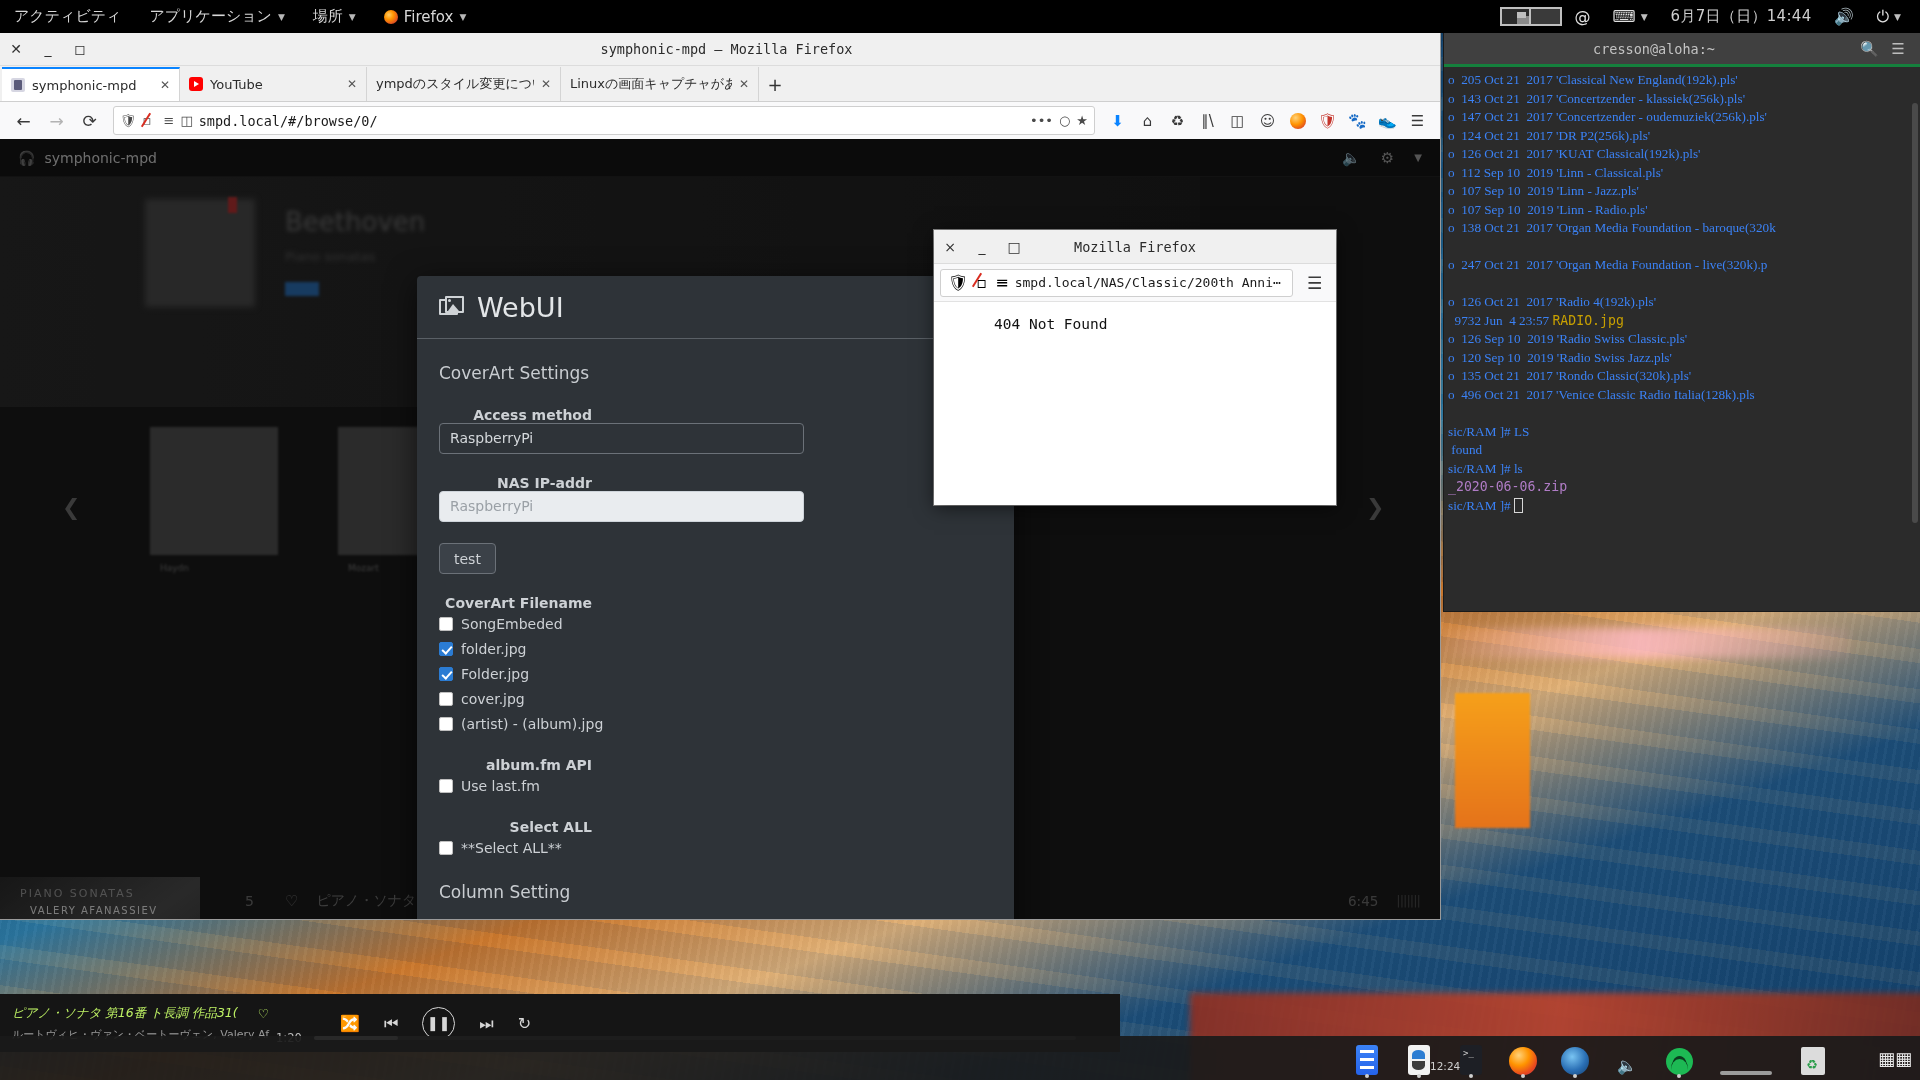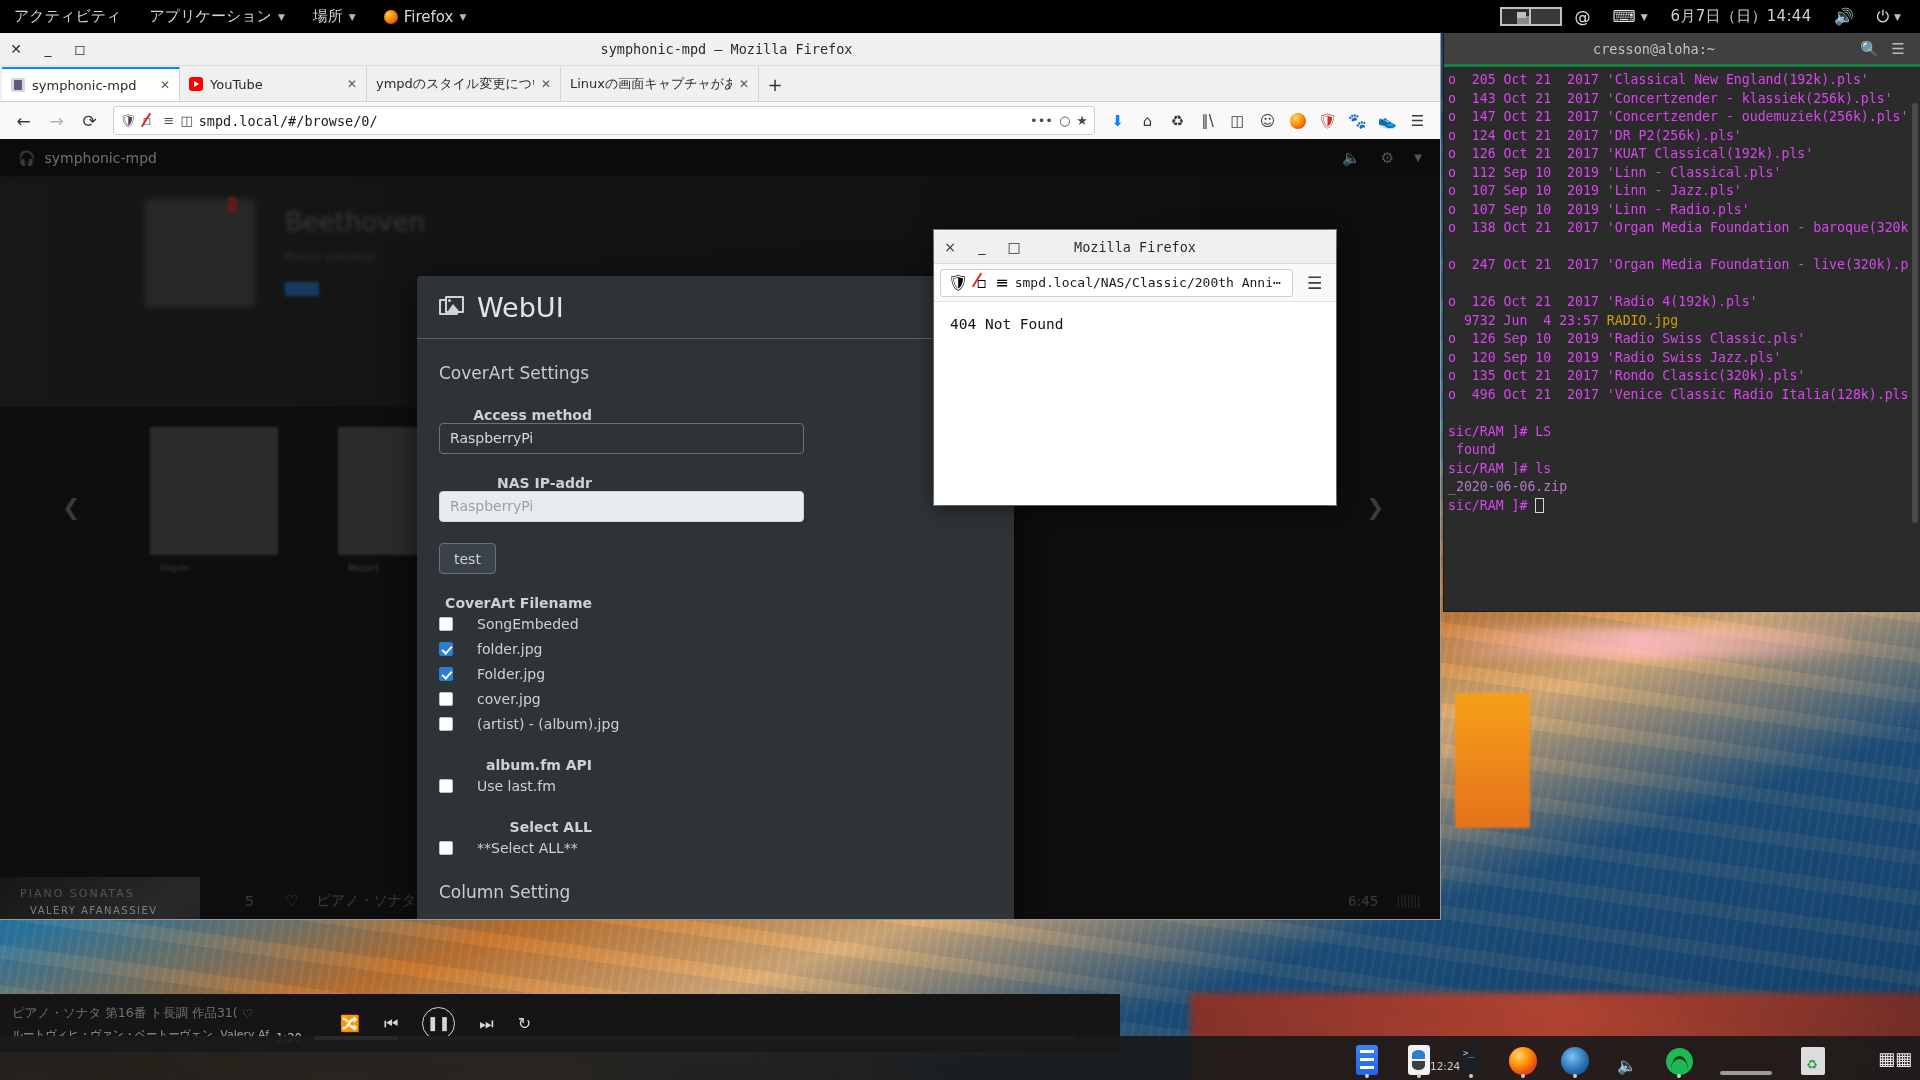--- a/index.html
+++ b/index.html
@@ -69,21 +69,21 @@
     height:34px; background:#404040; display:flex; align-items:center;
     border-bottom:3px solid #15803d; padding:0 8px; flex:0 0 34px;
   }
   #term-title { flex:1; text-align:center; font-size:13.5px; color:#c3c3c3;
     font-family:"DejaVu Sans Mono","Liberation Mono",monospace;}
   .term-btn { width:28px; height:24px; display:flex;align-items:center;justify-content:center;
     color:#bdbdbd; font-size:15px;}
   #term-body { flex:1; padding:4px 0 0 4px; font-size:13.2px; line-height:18.5px;
     position:relative; overflow:hidden; white-space:pre; }
   .tl { display:block; }
-  .c-default { color:#d946ef; }
+  .c-default { color:#3b82f6;font-family:Liberation Serif, serif; }
   .c-yellow { color:#c8a000; }
   .c-purple { color:#b07cc6; }
   #term-scroll { position:absolute; right:2px; top:70px; width:6px; height:420px;
     background:#4a4a4a; border-radius:3px;}
   .cursor-block { display:inline-block; width:9px; height:15px; border:1px solid #d7d7d7; vertical-align:-3px;}
 
   
   #firefox {
     position:absolute; left:0; top:33px; width:1440px; height:886px;
     background:#f9f9fa; z-index:30; box-shadow:0 0 0 1px #9a9a9a;
@@ -183,21 +183,21 @@
   .sec-title { font-size:17px; color:#c9cdd1; margin:6px 0 16px 0; font-weight:400;}
   .frow { display:flex; align-items:flex-start; margin-bottom:13px;flex-direction:column; }
   .flabel { width:175px; text-align:right; padding-right:22px; font-size:14px; font-weight:bold;
     color:#cdd1d5; padding-top:8px; }
   .fctl { flex:1; }
   .finput { width:365px; height:31px; background:#2e3338; border:1px solid #6b7178; border-radius:4px;
     color:#d4d8db; font-size:14px; padding:0 10px; line-height:29px;}
   .finput.readonly { background:#e9ecef; border-color:#ced4da; color:#9aa0a6;}
   .btn-test { height:31px; padding:0 14px; background:#3b4148; border:1px solid #6b7178; border-radius:4px;
     color:#cdd1d5; font-size:14px; display:inline-flex; align-items:center;}
-  .cb-line { display:flex; align-items:center; gap:24px; height:25px; font-size:14px; color:#cdd1d5;}
+  .cb-line { display:flex; align-items:center; gap:8px; height:25px; font-size:14px; color:#cdd1d5;}
   .cbox { width:14px;height:14px; border-radius:2px; background:#fff; border:1px solid #bfbfbf;
     flex:0 0 14px; position:relative;}
   .cbox.on { background:#2b7cd3; border-color:#2b7cd3;}
   .cbox.on:after { content:""; position:absolute; left:4px; top:1px; width:4px;height:8px;
     border:solid #fff; border-width:0 2px 2px 0; transform:rotate(42deg);}
 
   
   #popup {
     position:absolute; left:934px; top:230px; width:402px; height:275px;
     background:#fff; z-index:60; box-shadow:0 3px 18px rgba(0,0,0,.55), 0 0 0 1px #8a8a8a;
@@ -207,28 +207,28 @@
     border-bottom:1px solid #dcdcdc; flex:0 0 34px;}
   #pop-title .t { position:absolute; left:0;right:0; text-align:center; font-size:13.5px; color:#2b2b2b;
     font-family:"DejaVu Sans Mono","Liberation Mono",monospace;}
   #pop-nav { height:38px; background:#f9f9fa; display:flex; align-items:center; padding:0 6px; gap:6px;
     flex:0 0 38px; border-bottom:1px solid #e2e2e2;}
   #pop-url { flex:1; height:28px; background:#fff; border:1px solid #cfcfcf; border-radius:3px;
     display:flex; align-items:center; gap:6px; padding:0 7px; overflow:hidden;}
   #pop-url-text { font-size:13px; color:#1a1a1a; white-space:nowrap; overflow:hidden;
     font-family:"DejaVu Sans Mono","Liberation Mono",monospace;}
   #pop-body { flex:1; background:#fff; padding:14px 16px; font-size:14.5px; color:#111;
-    font-family:"DejaVu Sans Mono","Liberation Mono",monospace;}
+    font-family:"DejaVu Sans Mono","Liberation Mono",monospace;margin-left:44px;}
 
   
   #player { position:absolute; left:0; bottom:28px; width:1120px; height:58px;
     background:#151515; display:flex; align-items:center; z-index:40;}
   #pl-info { width:270px; padding-left:12px; }
-  #pl-title { font-size:12.5px; color:#737373; white-space:nowrap; overflow:hidden; display:flex;
-    align-items:center; gap:4px;}
+  #pl-title { font-size:12.5px; color:#bef264; white-space:nowrap; overflow:hidden; display:flex;
+    align-items:center; gap:20px;font-style:italic;}
   #pl-artist { font-size:11px; color:#9a9a9a; margin-top:5px; white-space:nowrap; overflow:hidden;}
   #pl-controls { display:flex; align-items:center; gap:24px; color:#d6d6d6; margin-left:70px;}
   .pl-ic { font-size:16px; }
   #pl-play { width:33px;height:33px;border:1.6px solid #d6d6d6;border-radius:50%;
     display:flex;align-items:center;justify-content:center; font-size:14px;}
   #pl-progress { position:absolute; left:276px; bottom:7px; display:flex; align-items:center; gap:12px;
     width:800px;}
   #pl-time { font-size:11.5px; color:#bdbdbd; }
   #pl-track { flex:1; height:4px; background:#3d3d3d; border-radius:2px; position:relative;}
   #pl-fill { position:absolute; left:0; top:0; height:4px; width:11%; background:#d8d8d8; border-radius:2px;}

